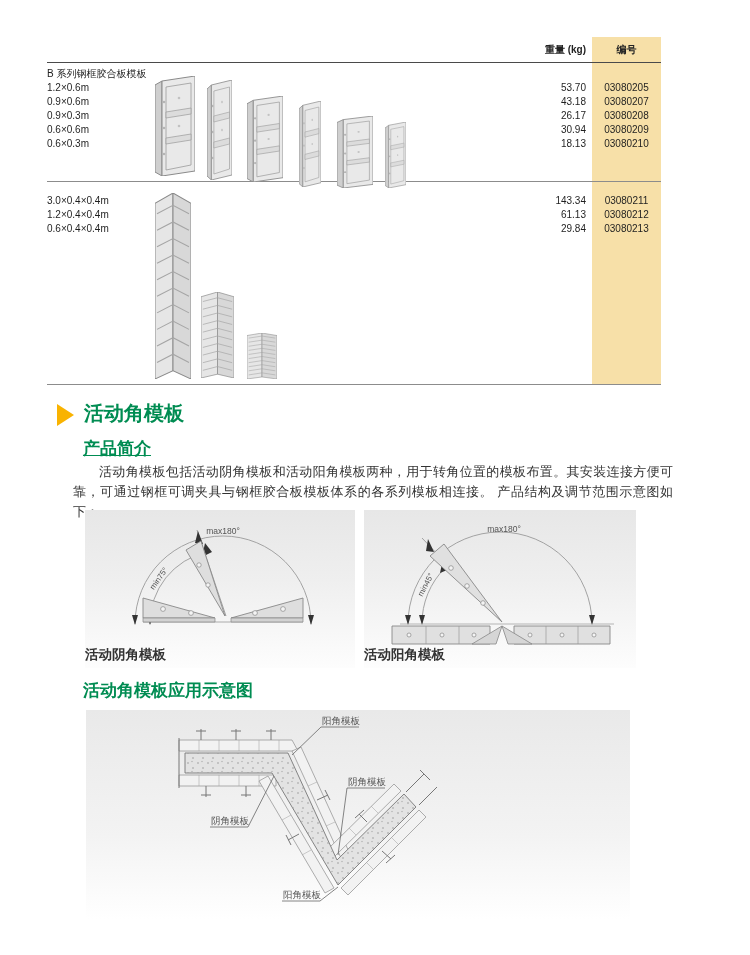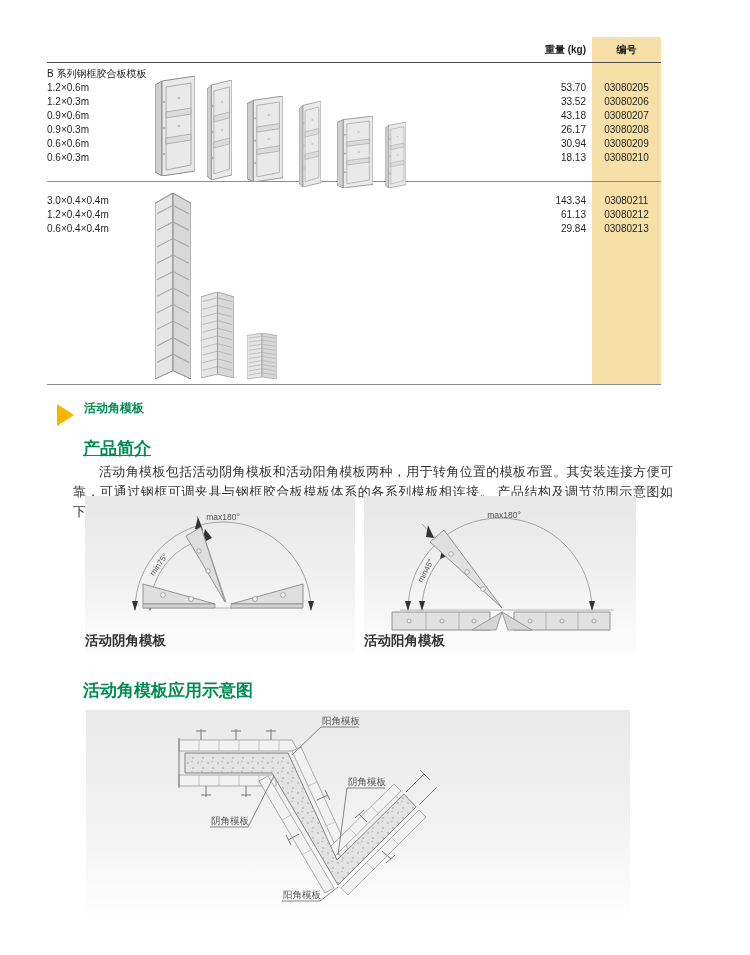--- a/index.html
+++ b/index.html
@@ -18,28 +18,28 @@
   .sec-block{left:0;width:614px;}
   .sec-title{height:15px;line-height:15px;font-weight:normal;color:#222;}
   .trow{position:relative;height:14px;line-height:14px;}
   .c-size{position:absolute;left:0;}
   .c-weight{position:absolute;right:75px;}
   .c-code{position:absolute;left:545px;width:69px;text-align:center;}
 
   
   .arrow-icon{left:57px;top:404px;width:0;height:0;
     border-left:17px solid #f9b301;border-top:11px solid transparent;border-bottom:11px solid transparent;}
-  .h1{left:84px;top:400px;font-size:12px;font-weight:bold;color:#008c52;}
+  .h1{left:84px;top:400px;font-size:20px;font-weight:bold;color:#008c52;}
   .h2{left:83px;top:437px;font-size:17px;font-weight:bold;color:#008c52;text-decoration:underline;}
   .h3{left:83px;top:679px;font-size:17px;font-weight:bold;color:#008c52;}
   .intro{left:73px;top:462px;width:600px;font-size:13px;line-height:20px;color:#333;
          text-indent:2em;text-align:justify;}
 
   
-  .diag-box{top:496px;width:270px;height:158px;
+  .diag-box{top:510px;width:270px;height:158px;
     background:linear-gradient(180deg,#e7e7e7 0%,#efefef 45%,#fdfdfd 100%);}
   #diag-left{left:85px;}
   #diag-right{left:364px;width:272px;}
   .diag-caption{position:absolute;bottom:4px;left:0;width:100%;text-align:left;
     font-size:13.5px;font-weight:bold;color:#333;}
   #app-box{left:86px;top:710px;width:544px;height:228px;
     background:linear-gradient(180deg,#e9e9e9 0%,#f3f3f3 55%,#ffffff 92%);}
   svg text{fill:#555;}
 </style>
 </head>
@@ -54,25 +54,20 @@
   </div>
   <div class="abs rule" style="top:25px;"></div>
 
   <div class="abs sec-block" style="top:29px;">
     <div class="sec-title">B 系列钢框胶合板模板</div>
     <div>
         <div class="trow">
           <span class="c-size">1.2×0.6m</span>
           <span class="c-weight">53.70</span>
           <span class="c-code">03080205</span>
-        </div>
-        <div class="trow">
-          <span class="c-size">1.2×0.3m</span>
-          <span class="c-weight">33.52</span>
-          <span class="c-code">03080206</span>
         </div>
         <div class="trow">
           <span class="c-size">0.9×0.6m</span>
           <span class="c-weight">43.18</span>
           <span class="c-code">03080207</span>
         </div>
         <div class="trow">
           <span class="c-size">0.9×0.3m</span>
           <span class="c-weight">26.17</span>
           <span class="c-code">03080208</span>

